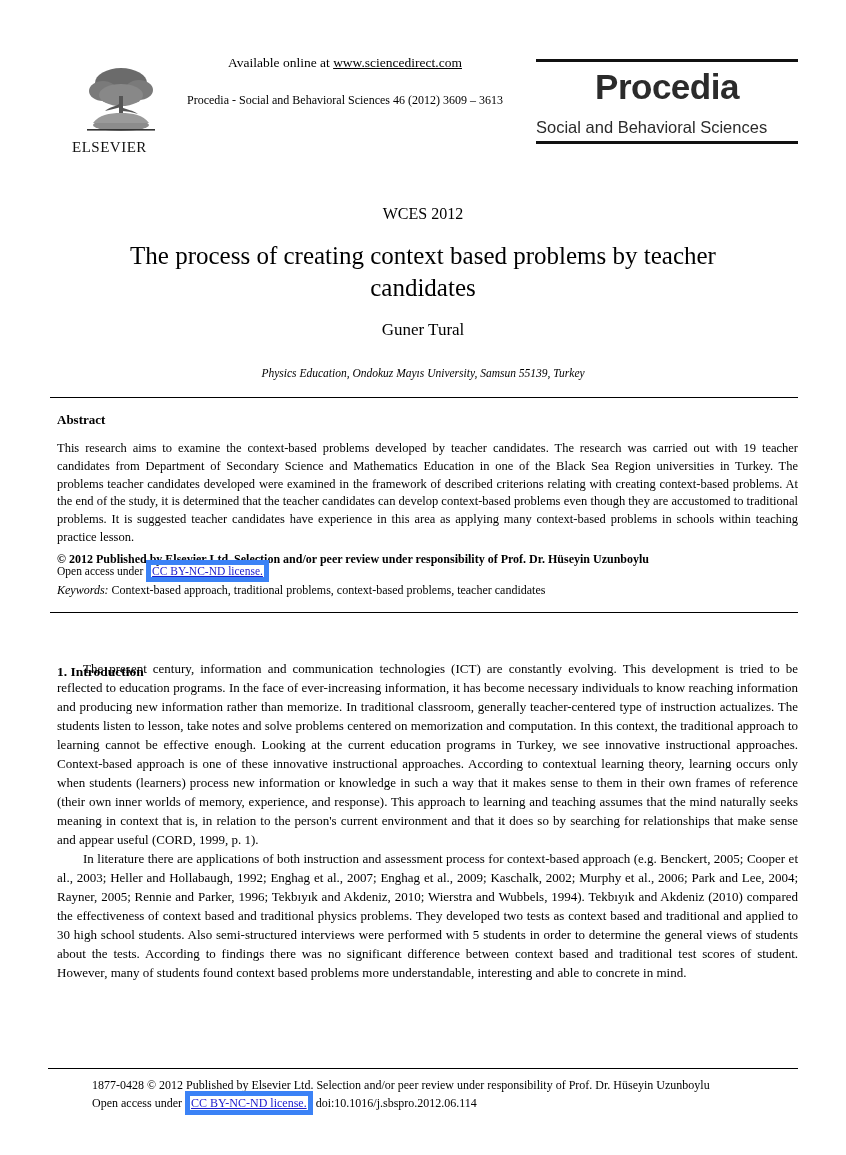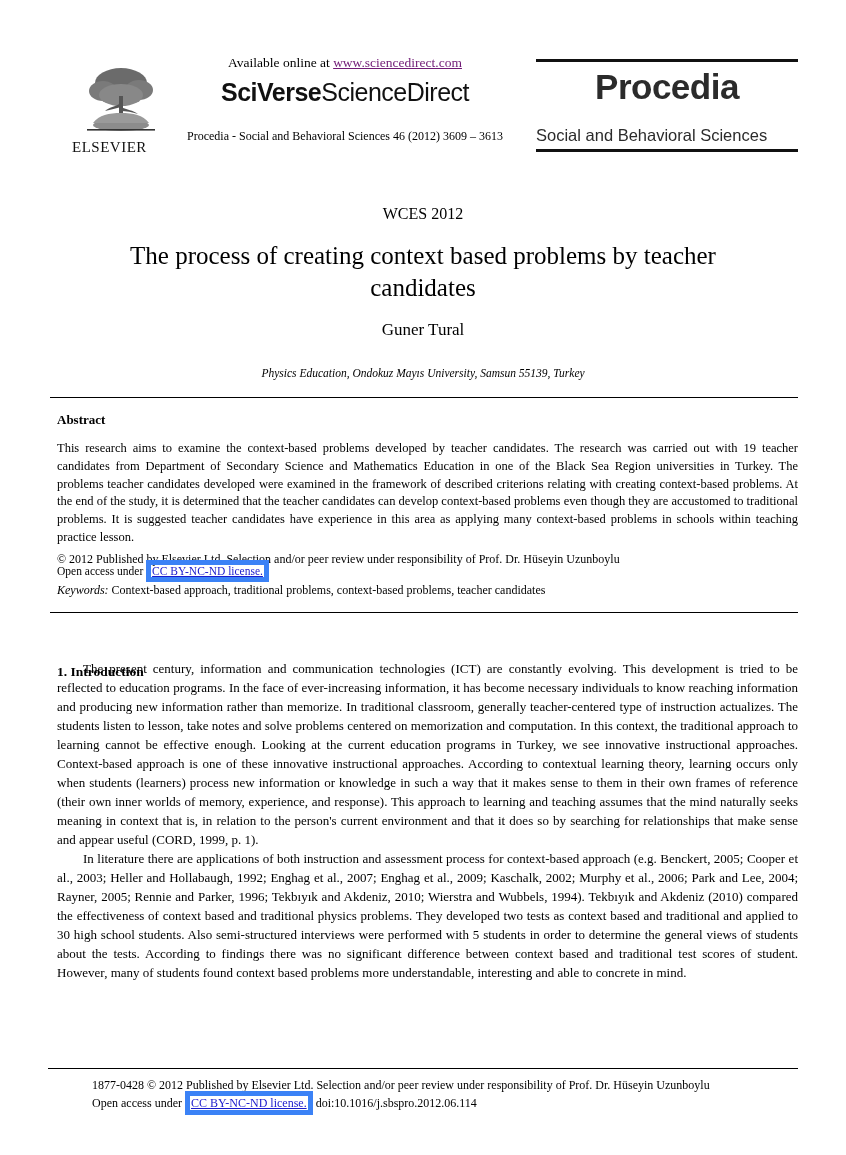--- a/index.html
+++ b/index.html
@@ -54,21 +54,21 @@
     left: 120px;
     top: 0px;
     width: 350px;
     text-align: center;
   }
   .avail-online {
     font-size: 13.5px;
     font-family: "Liberation Serif", serif;
   }
   .avail-online .url {
-    color: #701a75;
+    color: #000000;
     text-decoration: underline;
   }
   .sciverse {
     margin-top: 7px;
     font-family: "Liberation Sans", sans-serif;
     font-size: 25px;
     font-weight: bold;
     letter-spacing: -0.5px;
     color: #111;
   }
@@ -96,21 +96,21 @@
     letter-spacing: -0.5px;
     color: #2b2b2b;
     line-height: 1.05;
     margin-top: 7px;
     text-align: center;
   }
   .procedia-sub {
     font-family: "Liberation Sans", sans-serif;
     font-size: 16.5px;
     color: #2b2b2b;
-    margin-top: 20px;
+    margin-top: 12px;
     margin-bottom: 4px;
   }
   
   .conf {
     position: absolute;
     top: 205px;
     left: 0;
     right: 0;
     text-align: center;
     font-size: 16px;
@@ -169,20 +169,21 @@
     line-height: 1.42;
     text-align: justify;
   }
   .copyright {
     position: absolute;
     top: 551px;
     left: 57px;
     right: 48px;
     font-size: 12px;
     line-height: 1.35;
+    font-weight: bold;
   }
   .openaccess {
     position: absolute;
     top: 565px;
     left: 57px;
     font-size: 11.5px;
   }
   .license-link {
     color: #1a1acc;
     text-decoration: underline;
@@ -261,23 +262,20 @@
         <rect x="2" y="66" width="68" height="1.6" fill="#333"></rect>
       </svg>
       <div class="elsevier-word">ELSEVIER</div>
     </div>
 
     <div class="center-head">
       <div class="avail-online">
         <span>Available online at</span>
         <span class="url">www.sciencedirect.com</span>
       </div>
-      <div class="sciverse">
-        <span>SciVerse</span><span class="sv-light">ScienceDirect</span>
-      </div>
       <div class="journal-line">Procedia - Social and Behavioral Sciences 46 (2012) 3609 – 3613</div>
     </div>
 
     <div class="procedia-box">
       <div class="procedia-rule"></div>
       <div class="procedia-title">Procedia</div>
       <div class="procedia-sub">Social and Behavioral Sciences</div>
       <div class="procedia-rule"></div>
     </div>
   </div>

